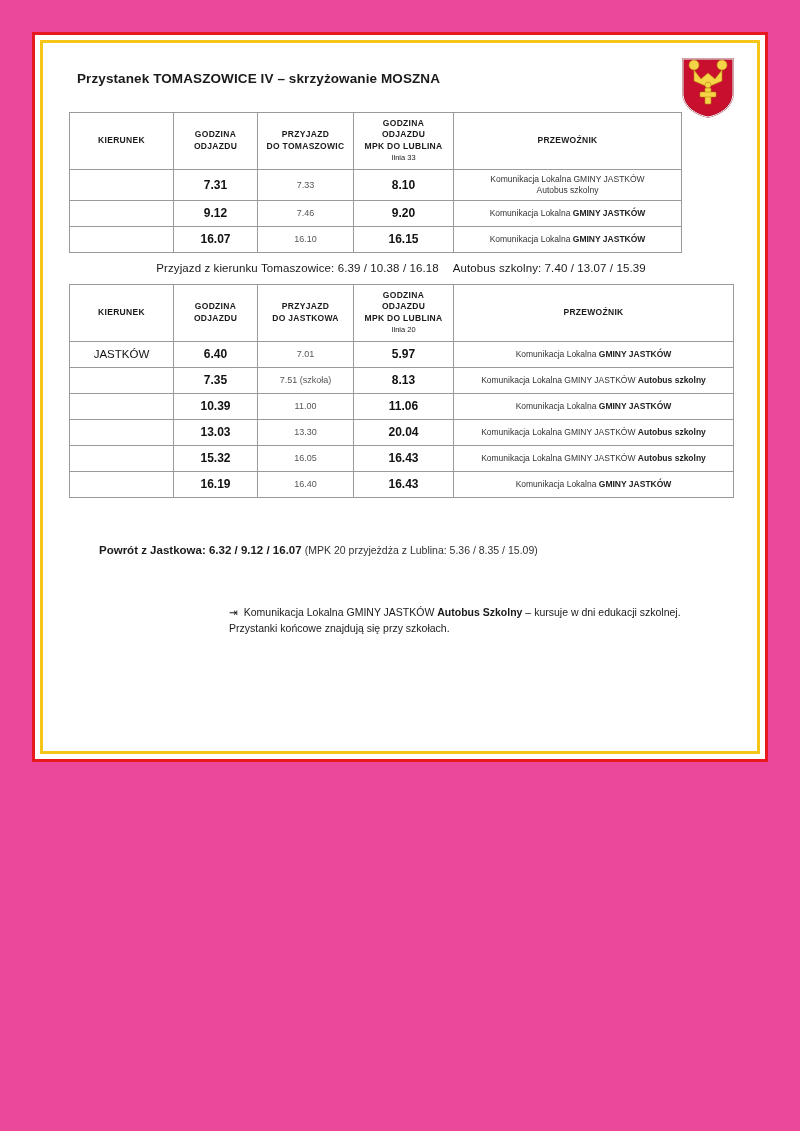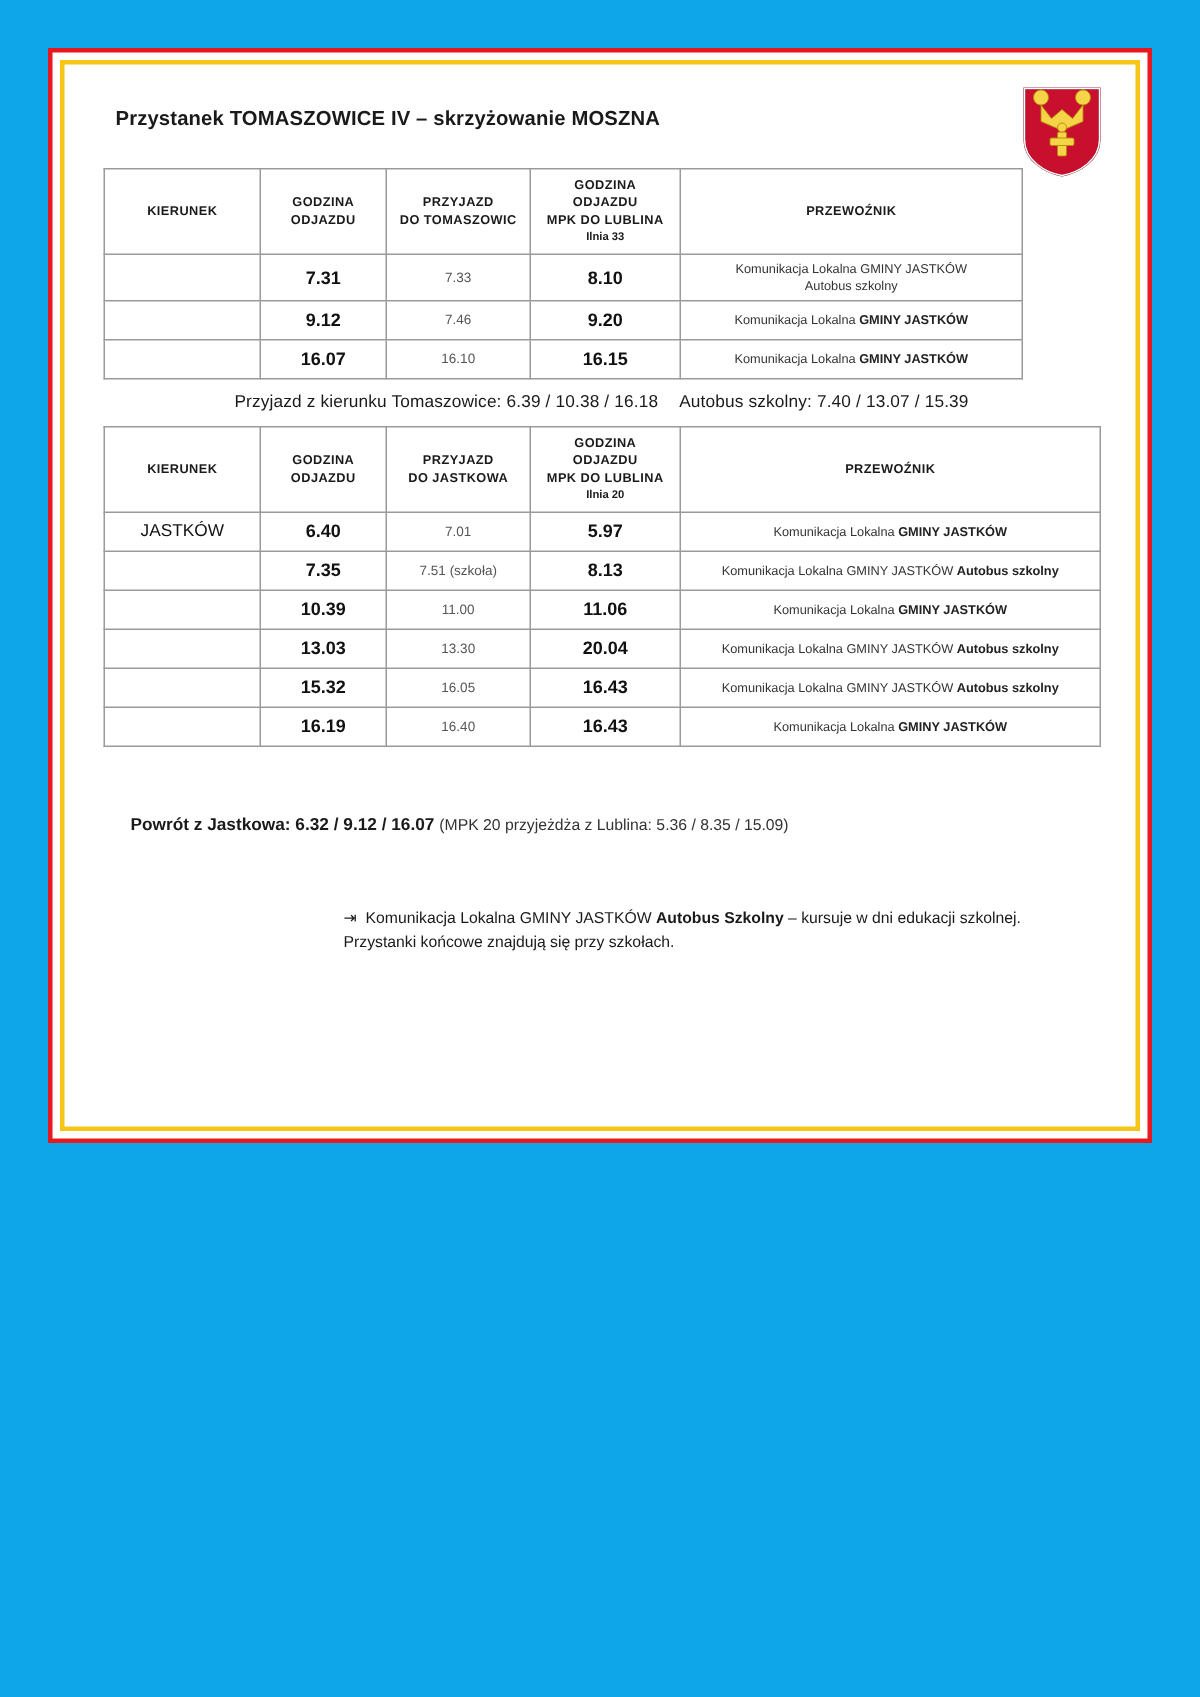--- a/index.html
+++ b/index.html
@@ -8,21 +8,21 @@
     padding: 0;
     background: #ffffff;
     width: 800px;
     height: 1131px;
     font-family: "Liberation Sans", sans-serif;
   }
   .page {
     position: relative;
     width: 800px;
     height: 1131px;
-    background: #0ea5e9;
+    background: #ec4899;
   }
   .poster {
     position: absolute;
     left: 32px;
     top: 32px;
     width: 736px;
     height: 730px;
     border: 3px solid #e8191e;
     background: #ffffff;
     padding: 5px;
@@ -65,21 +65,21 @@
   }
   th {
     font-size: 8.5px;
     font-weight: bold;
     letter-spacing: 0.3px;
     line-height: 1.35;
     height: 54px;
     padding: 5px 2px;
   }
   th .sub {
-    font-weight: bold;
+    font-weight: normal;
     font-size: 7.5px;
     letter-spacing: 0;
   }
   td.dir {
     font-size: 11.5px;
     font-weight: normal;
     color: #111;
     height: 26px;
   }
   td.big {
@@ -105,21 +105,21 @@
     color: #1a1a1a;
     margin: 9px 0 0 2px;
     letter-spacing: 0.1px;
     text-align: center;
   }
   .note-line .sep { display: inline-block; width: 14px; }
   .returns {
     margin: 46px 0 0 14px;
   }
   .returns p {
-    margin: 0 0 18px 4px;
+    margin: 0 0 18px 16px;
     font-size: 11.5px;
     color: #1a1a1a;
   }
   .returns b { font-weight: bold; }
   .returns .paren {
     font-weight: normal;
     font-size: 10.5px;
     color: #333;
   }
   .legend {

